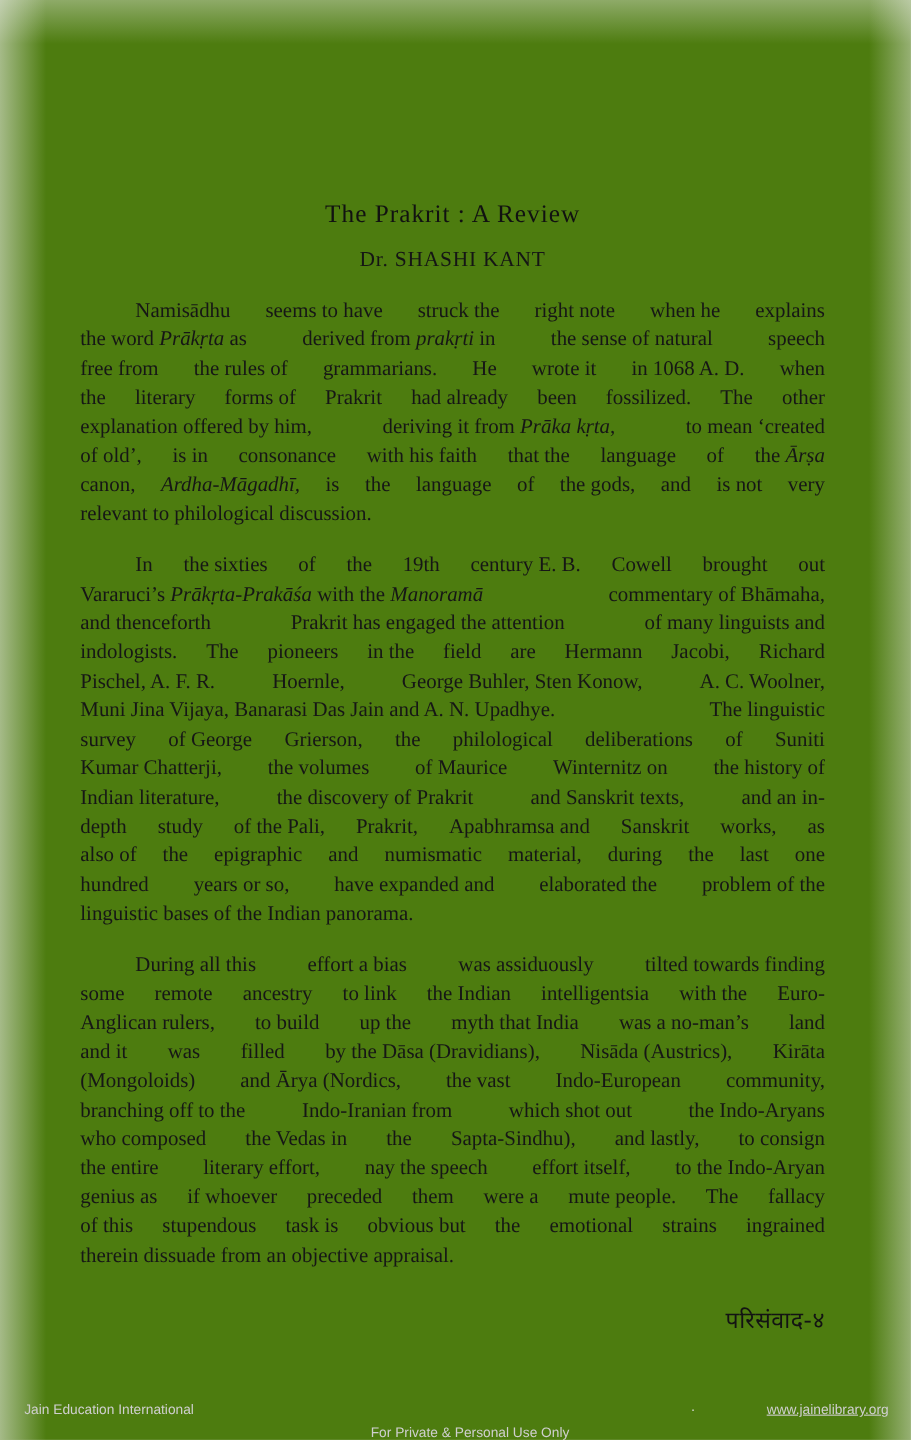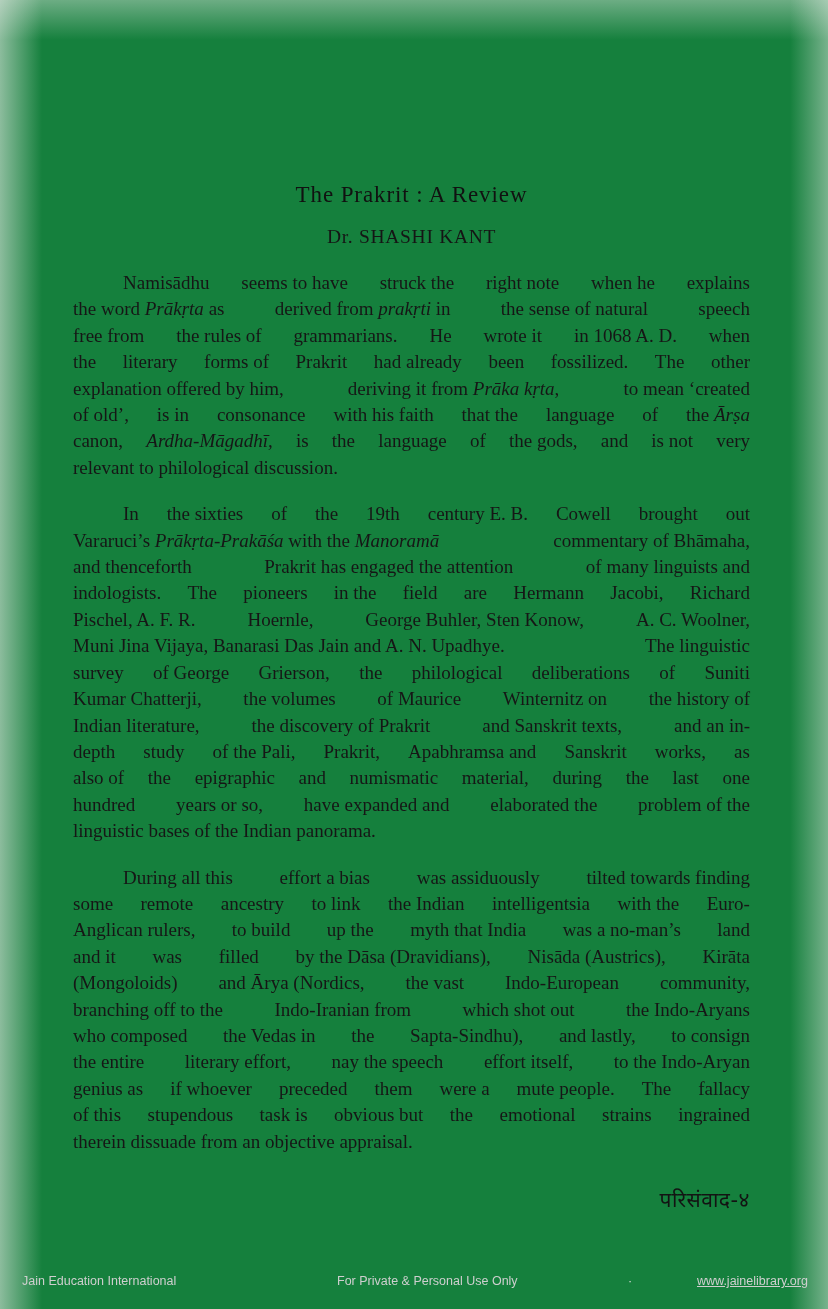--- a/index.html
+++ b/index.html
@@ -12,21 +12,21 @@
     height: 1309px;
     position: relative;
     font-family: "Liberation Serif", "DejaVu Serif", serif;
     color: #1a1a1a;
     overflow: hidden;
   }
 
   .page {
     position: absolute;
     inset: 0;
-    background: #15803d;
+    background: #4d7c0f;
   }
 
   
   .scan-tint {
     position: absolute;
     inset: 0;
     pointer-events: none;
     background:
       linear-gradient(to right, rgba(238,238,236,0.55) 0px, rgba(255,255,255,0) 42px),
       linear-gradient(to left, rgba(240,240,238,0.45) 0px, rgba(255,255,255,0) 38px),
@@ -95,21 +95,21 @@
     left: 0;
     top: 1274px;
     width: 828px;
     height: 24px;
     font-family: "Liberation Sans", "DejaVu Sans", sans-serif;
     font-size: 12.5px;
     color: #cfcfcf;
   }
   .footer span { position: absolute; top: 0; white-space: nowrap; }
   .f-left   { left: 22px; }
-  .f-center { left: 337px; }
+  .f-center { left: 337px; margin-top: 21px; }
   .f-tick   { left: 628px; color: #dcdcdc; }
   .f-right  { left: 697px; text-decoration: underline; }
 </style>
 </head>
 <body>
 
 <div class="page">
 
   <div class="content">
 

